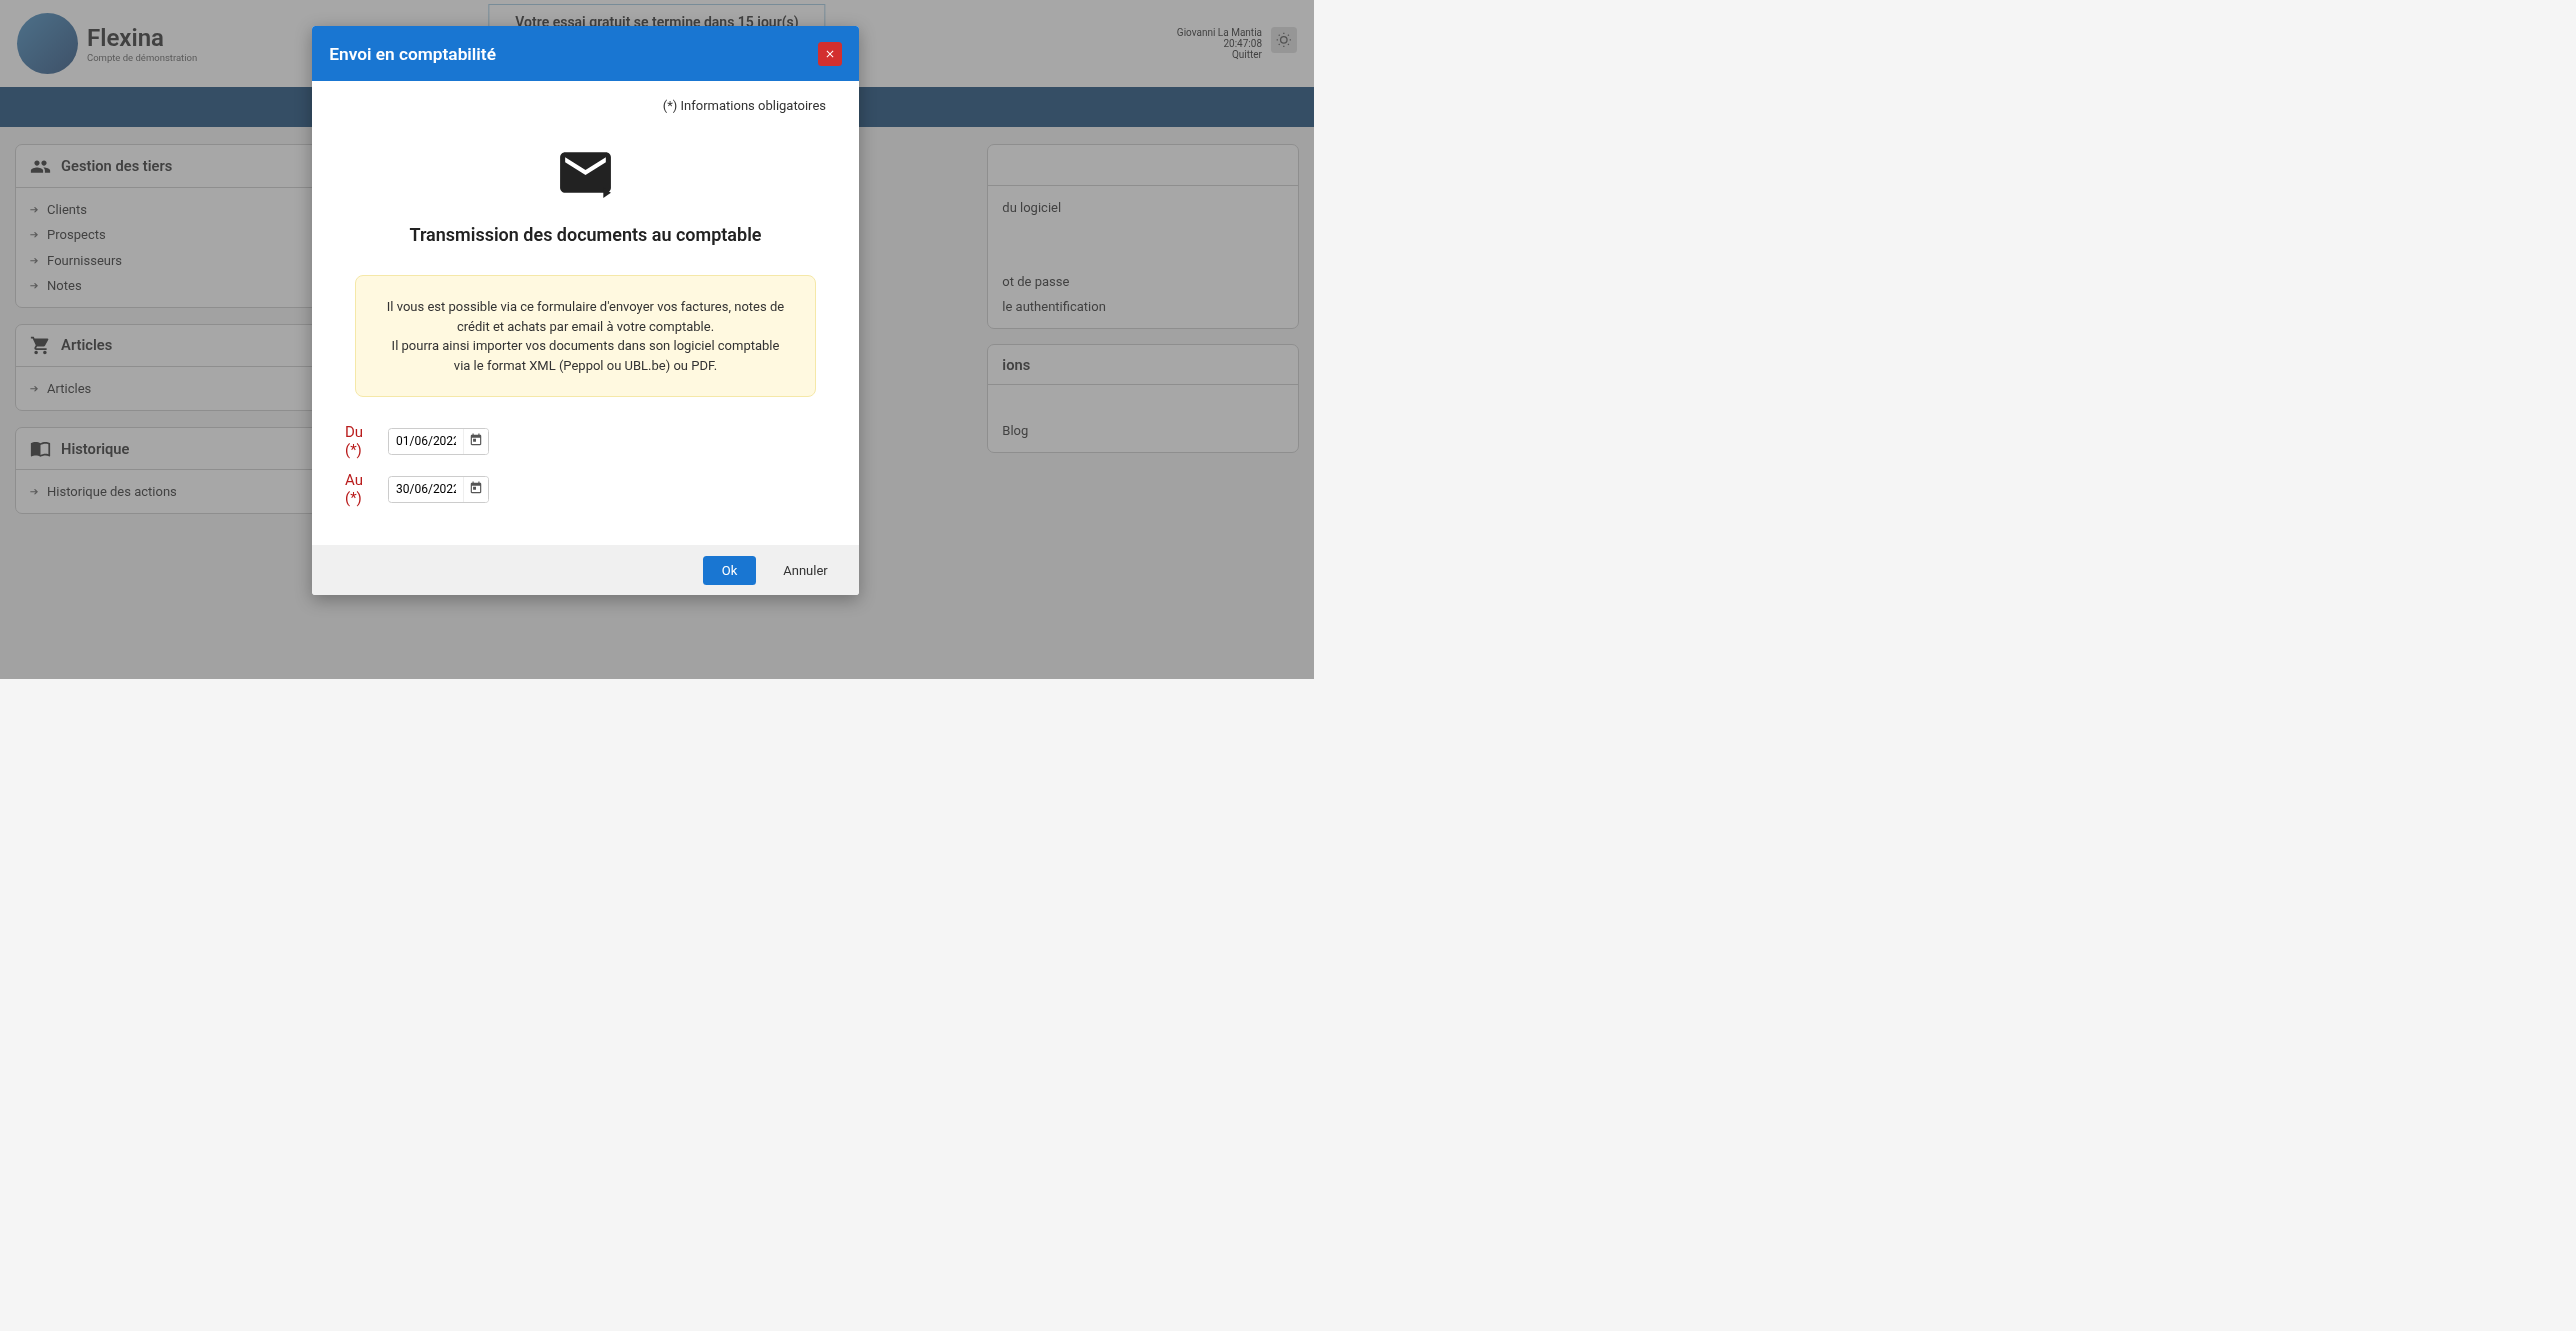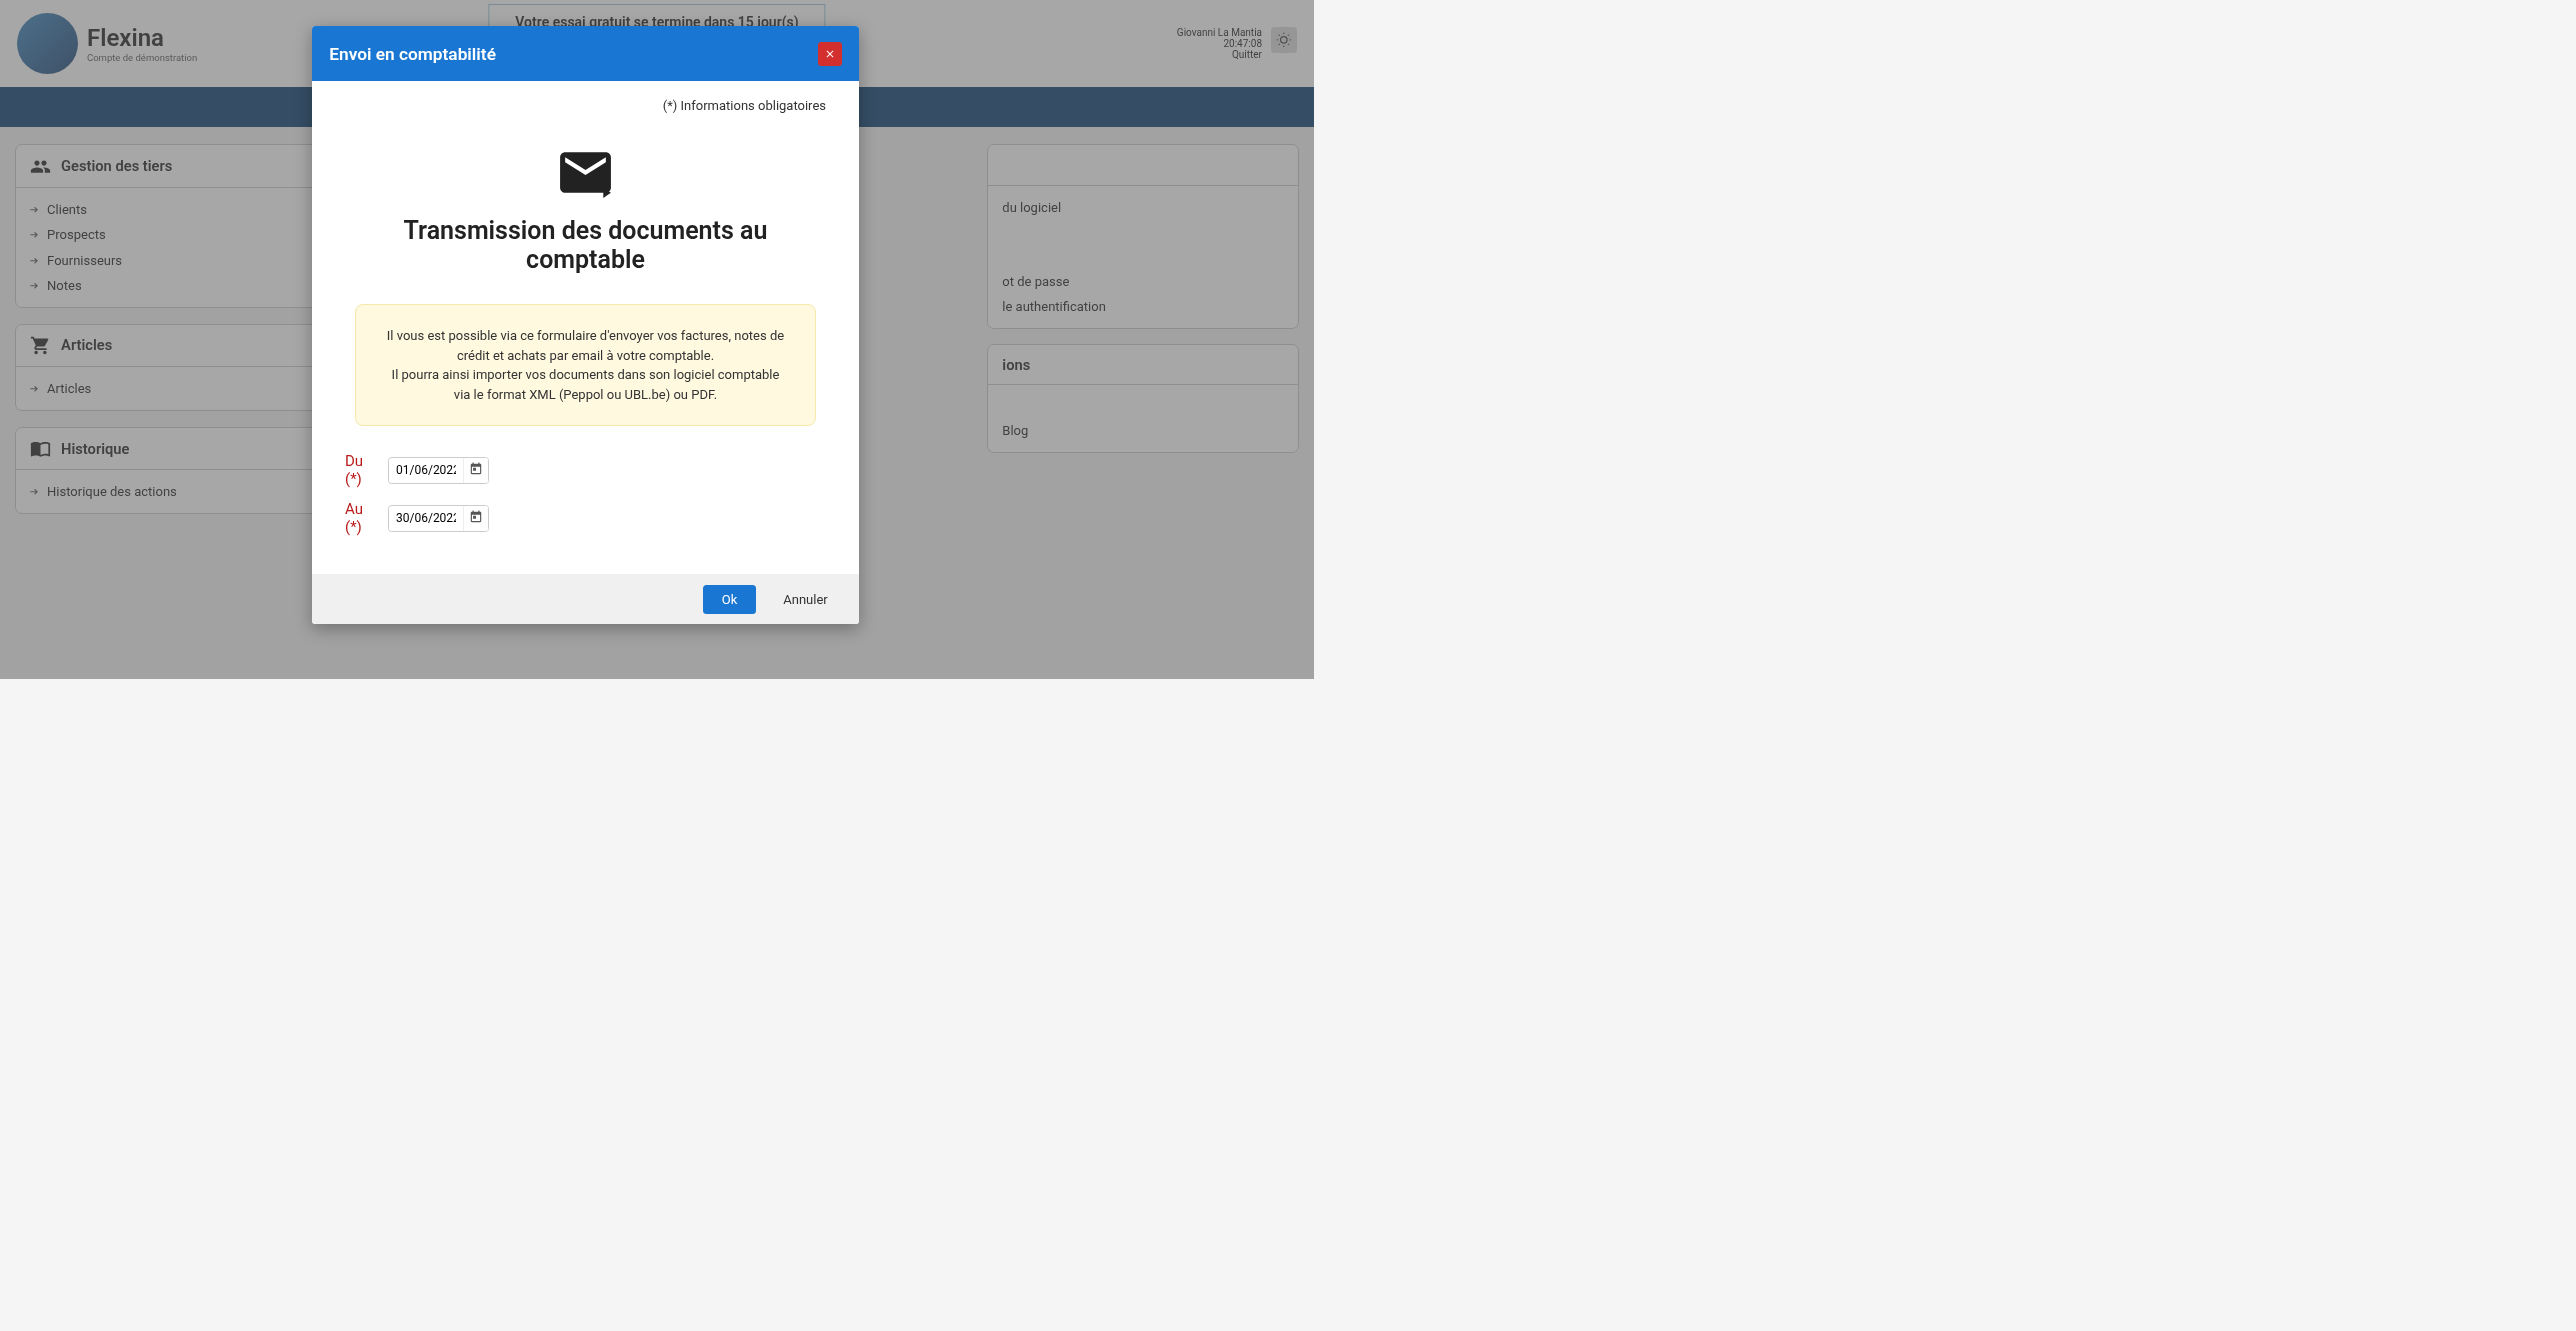--- a/index.html
+++ b/index.html
@@ -192,24 +192,24 @@
       margin-bottom: 29px;
     }
     .mail-icon {
       width: 69px;
       height: 61px;
       margin: 8.7px auto;
       display: block;
     }
     .modal-subtitle {
       text-align: center;
-      font-size: 25px;
+      font-size: 18px;
       font-weight: 600;
       color: #222;
-      margin: 13px 0 30px;
+      margin: 21px 0 30px;
     }
     .info-box {
       background: #fff9e0;
       border: 0.9px solid #f5e8a8;
       border-radius: 8px;
       padding: 21px 26px;
       text-align: center;
       font-size: 13px;
       color: #333;
       line-height: 1.5;

